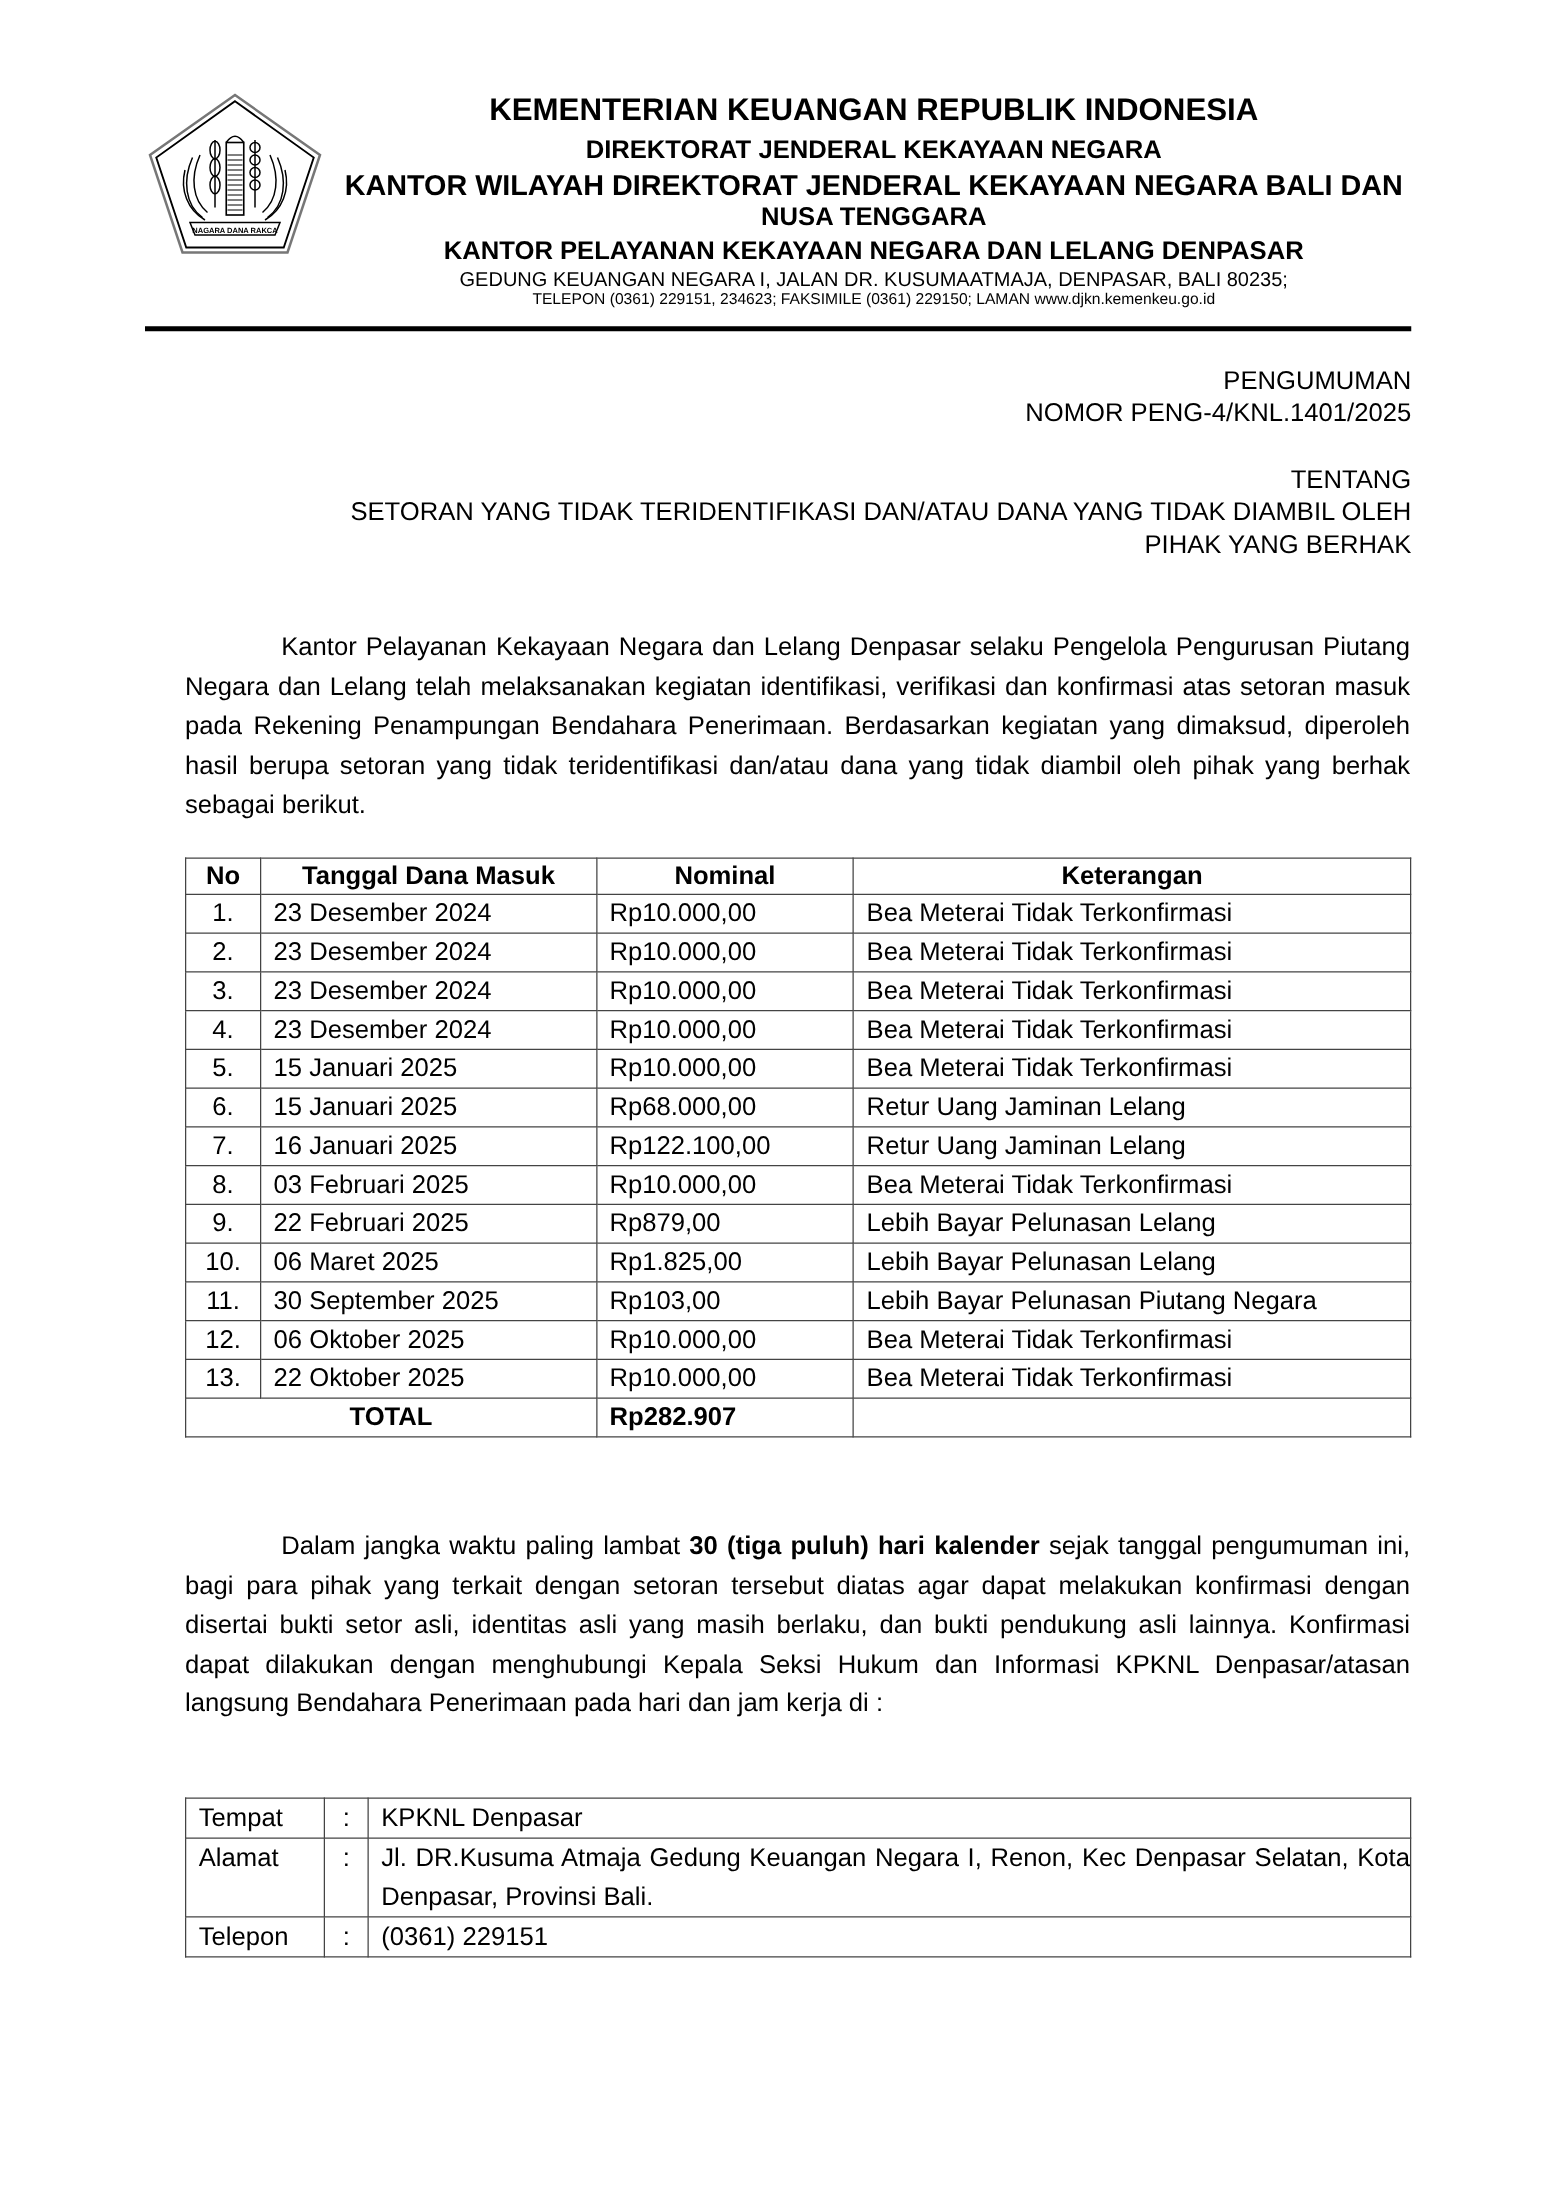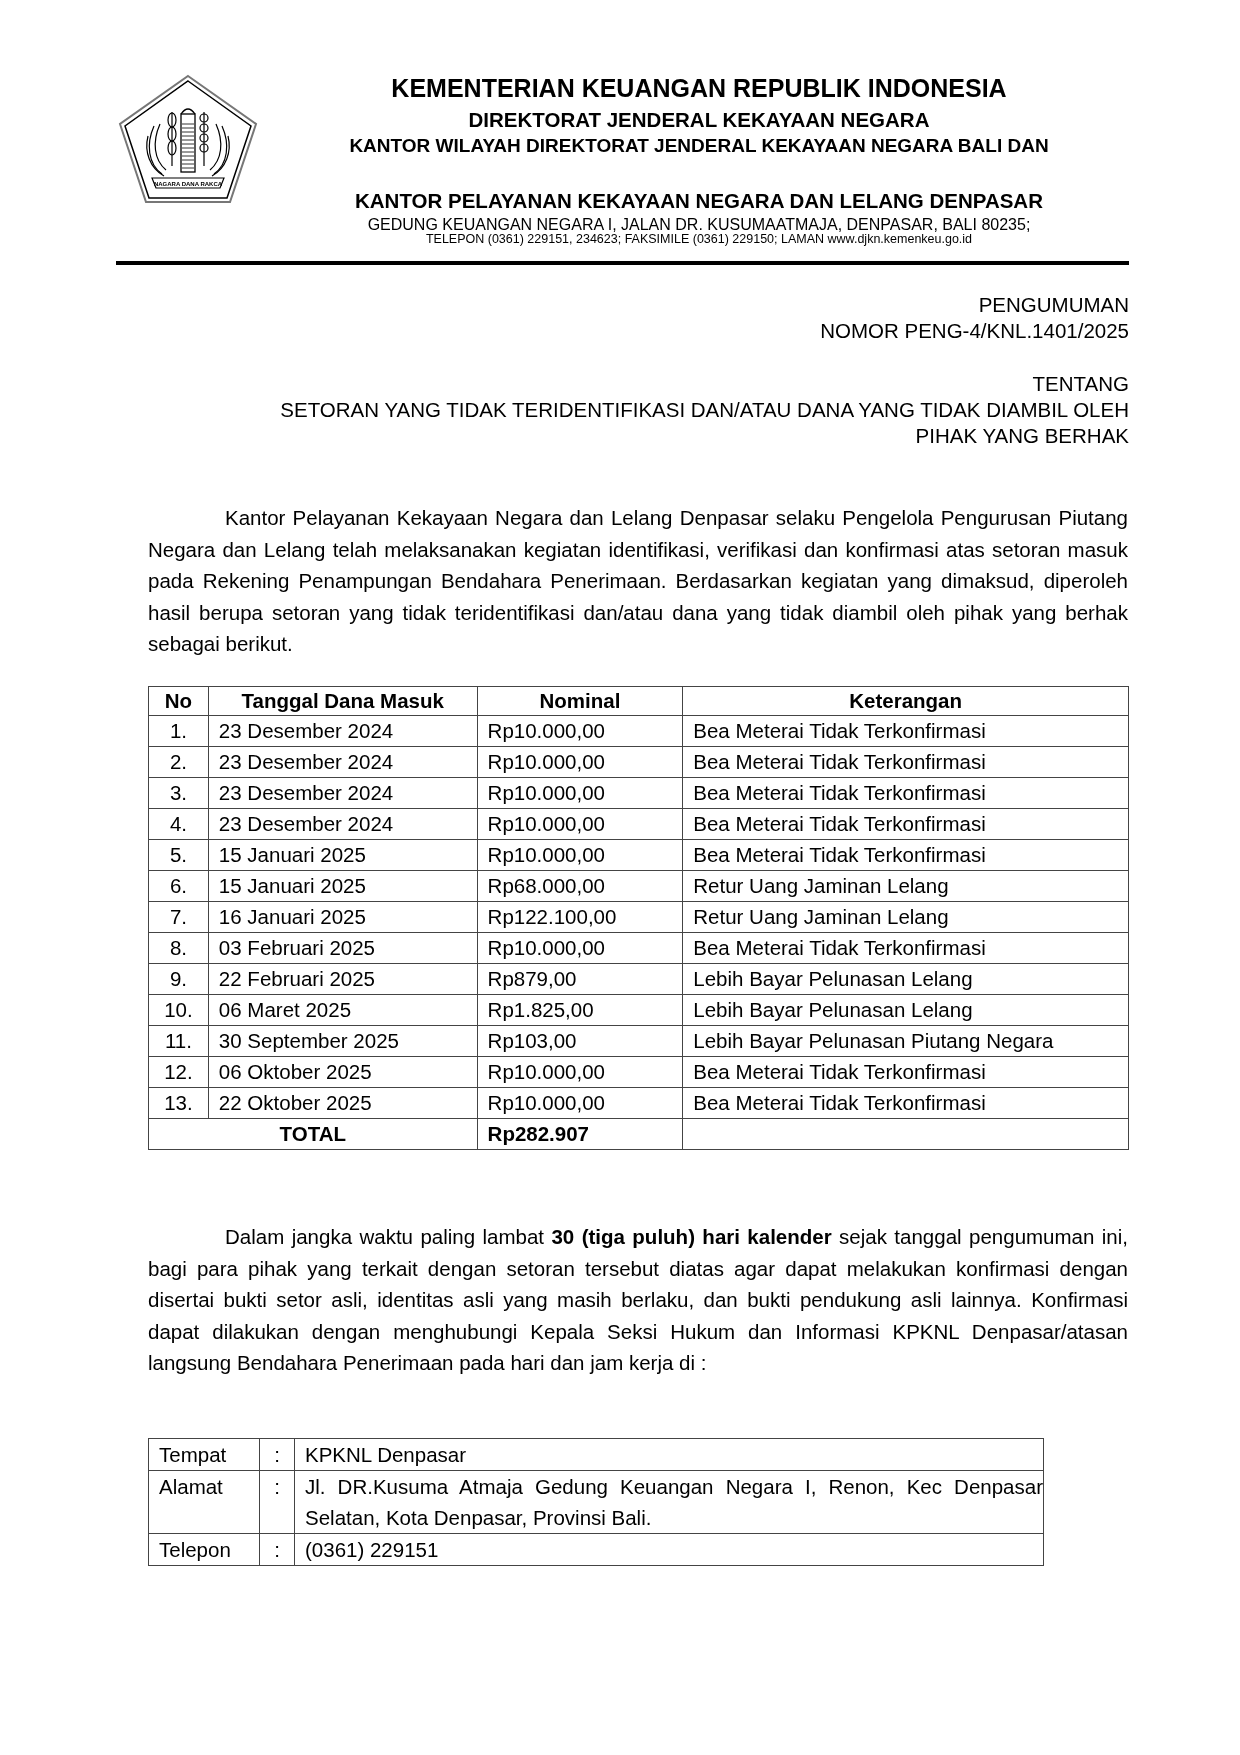--- a/index.html
+++ b/index.html
@@ -7,21 +7,21 @@
       width: 1240px; height: 1755px; position: relative; overflow: hidden;
       font-family: "Liberation Sans", sans-serif; color: #000;
     }
     .abs { position: absolute; }
 
     
     .logo { left: 118px; top: 74px; width: 140px; height: 130px; }
     .kop-line { position: absolute; left: 0; right: 0; white-space: nowrap; font-weight: bold; text-align: center; }
     .k1 { top: 74px; font-size: 25px; }
     .k2 { top: 108px; font-size: 20.5px; }
-    .k3 { top: 135px; font-size: 19px; }
+    .k3 { top: 135px; font-size: 23px; }
     .k4 { top: 162px; font-size: 20.5px; }
     .k5 { top: 189px; font-size: 20.5px; }
     .k6 { top: 216px; font-size: 16px; font-weight: normal; }
     .k7 { top: 232px; font-size: 12.5px; font-weight: normal; }
     .kop-wrap { left: 268px; width: 862px; top: 0; height: 260px; }
     .rule { left: 116px; top: 261px; width: 1013px; height: 4px; background: #000; }
 
     
     .title-block { left: 116px; width: 1013px; text-align: right; font-size: 20.5px; line-height: 26px; }
     .t1 { top: 292px; }
@@ -45,21 +45,21 @@
     .dtable td, .dtable th {
       border: 1.5px solid #444; height: 30px; padding: 0 0 0 10px;
       line-height: 28px; white-space: nowrap; vertical-align: middle;
     }
     .dtable th { font-weight: bold; text-align: center; padding: 0; height: 27px; }
     .dtable td.no { text-align: center; padding: 0; }
     .dtable .total td { font-weight: bold; }
     .dtable .total td.total-label { text-align: center; padding: 0; margin-left: 33px; }
 
     
-    .ctable { left: 148px; top: 1438px; width: 896px; }
+    .ctable { left: 148px; top: 1438px; width: 981px; }
     .ctable td {
       border: 1.5px solid #444; padding: 0 0 0 10px; line-height: 31px;
       vertical-align: top; text-align: justify;
     }
     .ctable td.colon { padding: 0; text-align: center; width: 34px; }
     .ctable td.lbl { width: 100px; }
   </style>
 </head>
 <body>
 
@@ -111,20 +111,21 @@
 
     <path d="M34,104 L106,104 L102,114 L38,114 Z" fill="#fff" stroke="#000" stroke-width="1.2"></path>
     <text x="70" y="112" font-size="6" text-anchor="middle" font-family="Liberation Sans, sans-serif" font-weight="bold">NAGARA DANA RAKCA</text>
   </svg>
 </div>
 
 <div class="abs kop-wrap">
   <div class="kop-line k1">KEMENTERIAN KEUANGAN REPUBLIK INDONESIA</div>
   <div class="kop-line k2">DIREKTORAT JENDERAL KEKAYAAN NEGARA</div>
   <div class="kop-line k3">KANTOR WILAYAH DIREKTORAT JENDERAL KEKAYAAN NEGARA BALI DAN</div>
+  <div class="kop-line k4">NUSA TENGGARA</div>
   <div class="kop-line k5">KANTOR PELAYANAN KEKAYAAN NEGARA DAN LELANG DENPASAR</div>
   <div class="kop-line k6">GEDUNG KEUANGAN NEGARA I, JALAN DR. KUSUMAATMAJA, DENPASAR, BALI 80235;</div>
   <div class="kop-line k7">TELEPON (0361) 229151, 234623; FAKSIMILE (0361) 229150; LAMAN www.djkn.kemenkeu.go.id</div>
 </div>
 <div class="abs rule"></div>
 
 <div class="abs title-block t1">PENGUMUMAN</div>
 <div class="abs title-block t2">NOMOR PENG-4/KNL.1401/2025</div>
 <div class="abs title-block t3">TENTANG</div>
 <div class="abs title-block t4">SETORAN YANG TIDAK TERIDENTIFIKASI DAN/ATAU DANA YANG TIDAK DIAMBIL OLEH</div>

